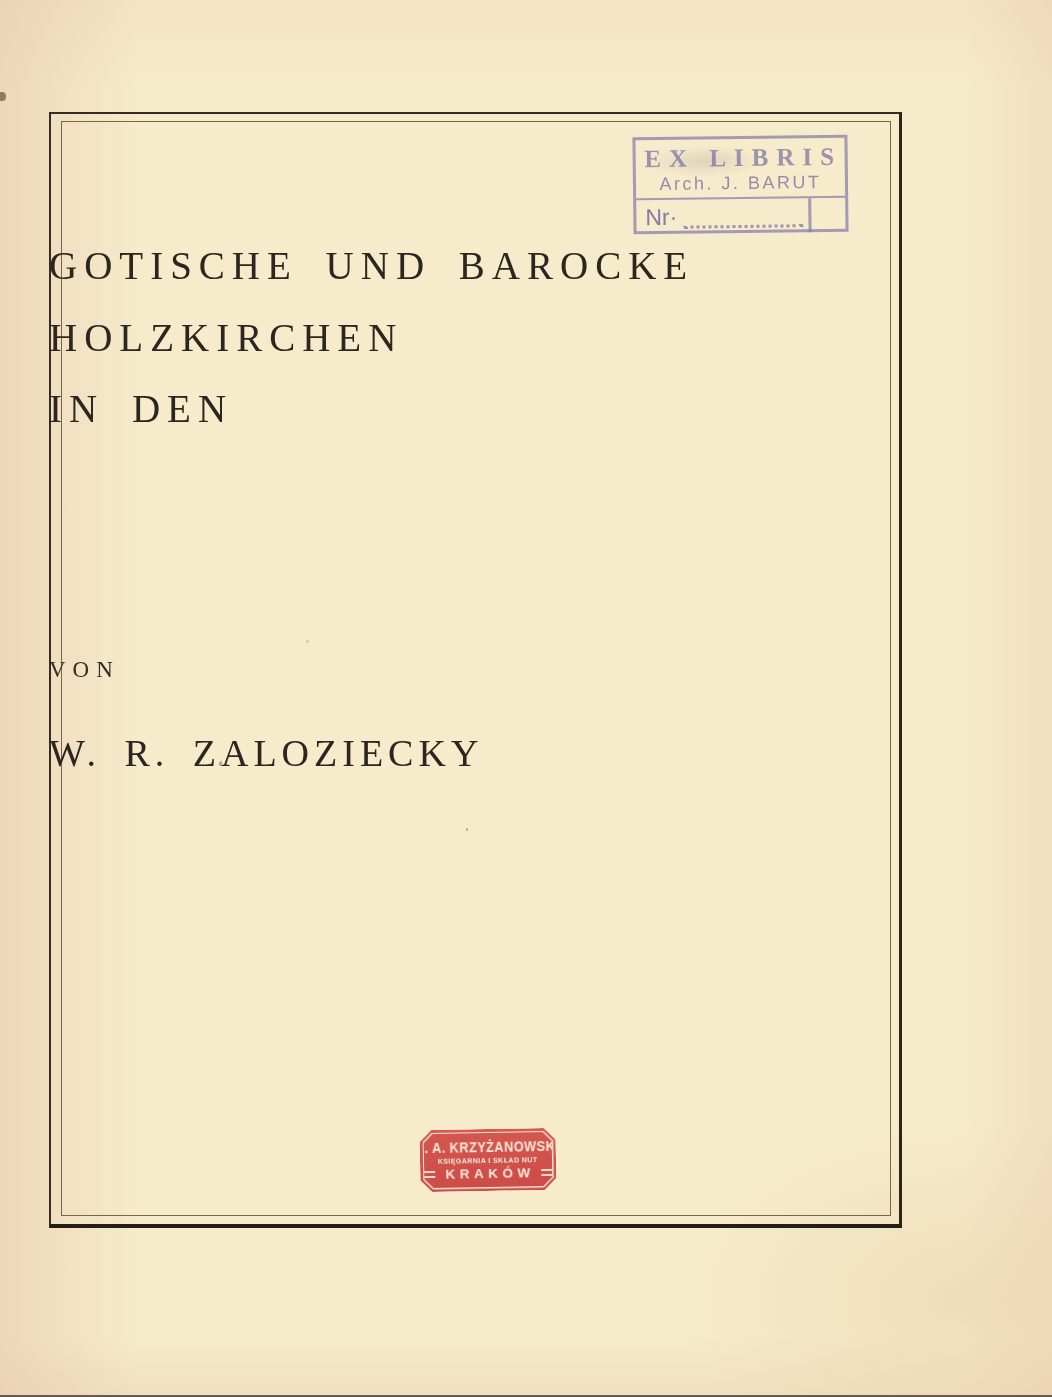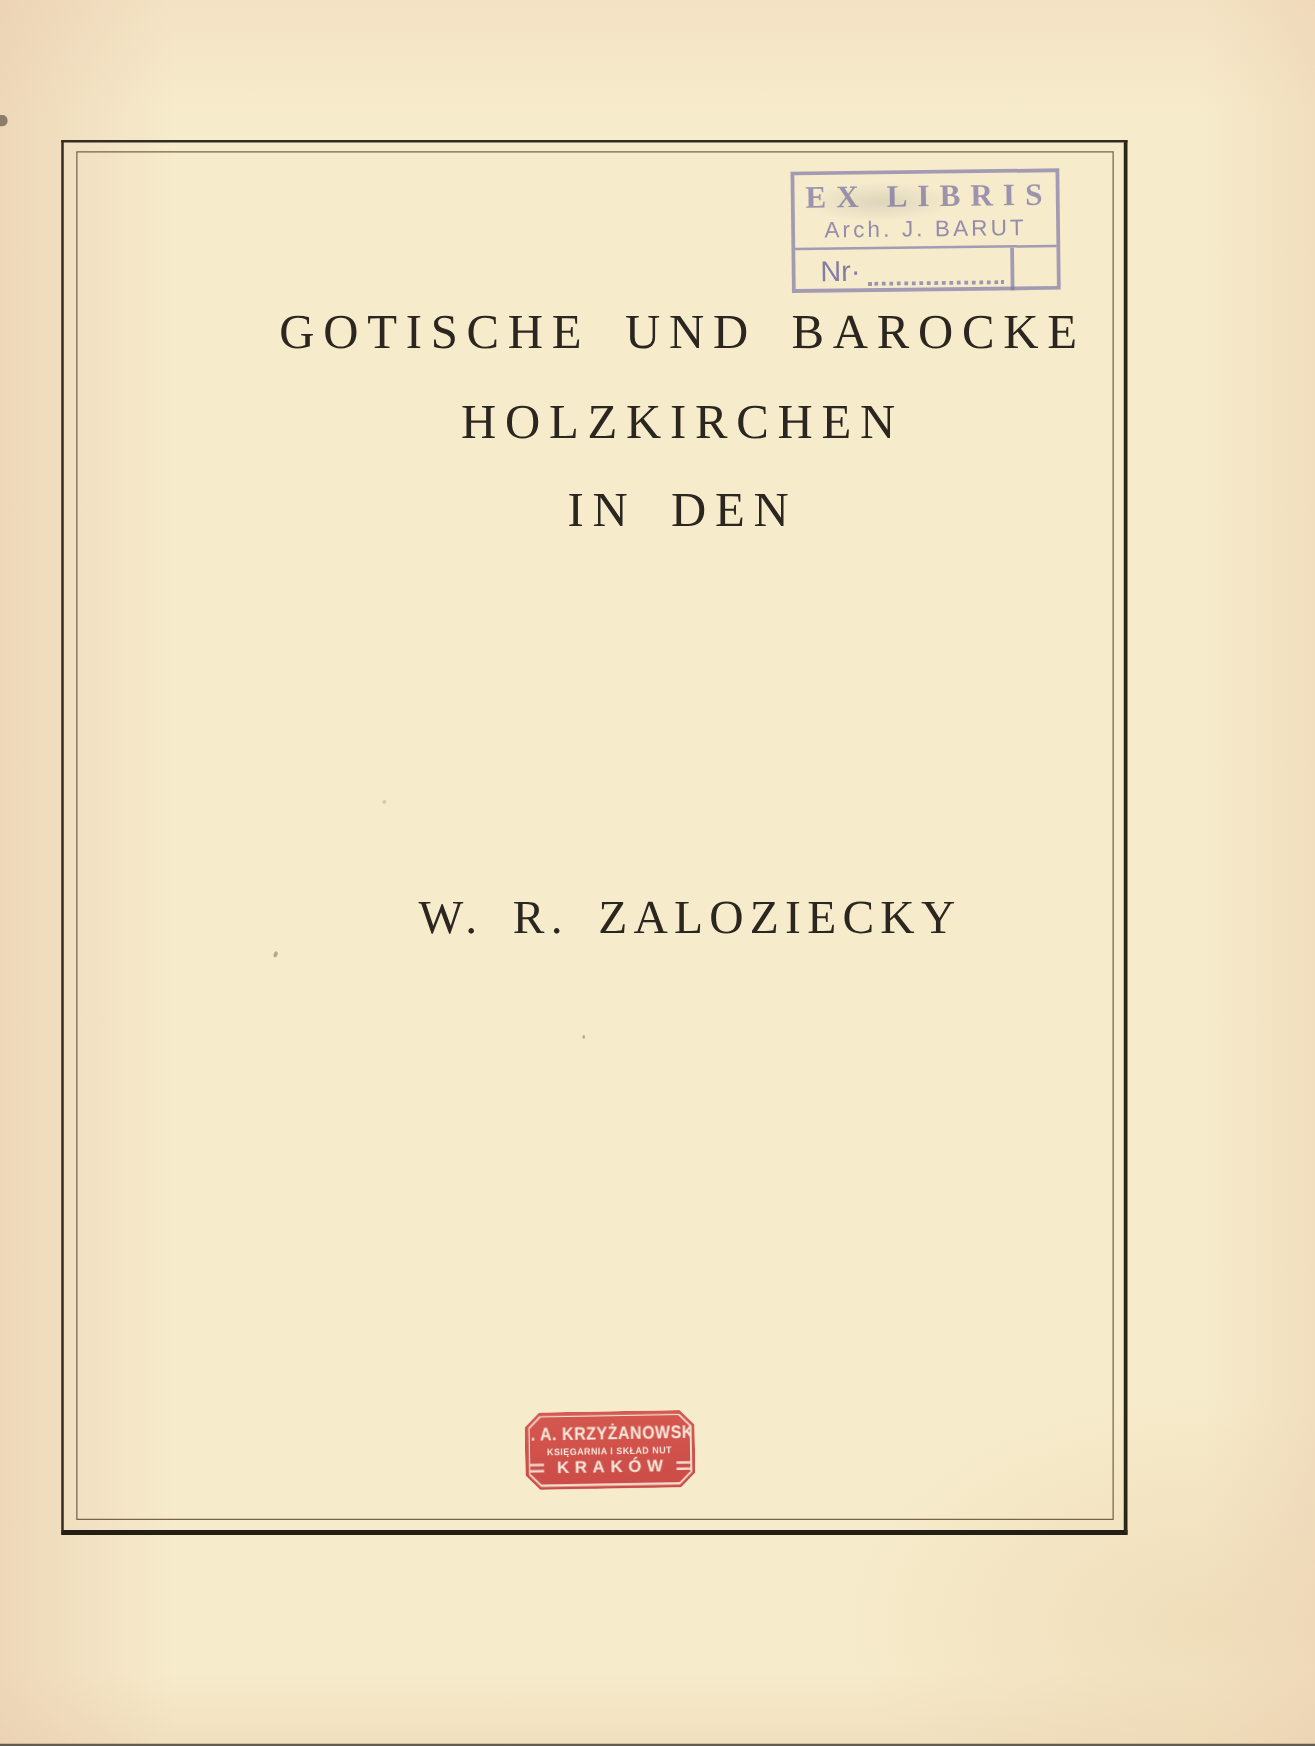--- a/index.html
+++ b/index.html
@@ -27,48 +27,48 @@
     position:absolute; left:49px; top:112px; width:853px; height:1116px;
     border-top:2px solid #332c22; border-left:2px solid #332c22;
     border-right:3px solid #2c2619; border-bottom:4px solid #241f15;
   }
   .frame-inner {
     position:absolute; left:10px; top:7px; right:8px; bottom:8px;
     border:1px solid #77654c;
   }
 
   .content { position:absolute; left:49px; top:0; width:994px; height:100%;
-    text-align:center; color:#2b261f;text-decoration:underline; }
+    text-align:left; color:#2b261f;text-decoration:underline; }
 
   .title-block { position:absolute; left:0; right:0; top:230px;
     font-size:39px; line-height:71.5px; letter-spacing:7px; word-spacing:11px;
     color:#2b261f; }
   .byline { position:absolute; left:0; right:0; top:657px;
     font-size:23px; letter-spacing:7px; color:#332d24; }
-  .author { position:absolute; left:0; right:0; top:712px;
-    font-size:38px; letter-spacing:5px; word-spacing:9px; color:#2b261f;margin-left:12px; }
+  .author { position:absolute; left:0; right:0; top:731px;
+    font-size:38px; letter-spacing:5px; word-spacing:9px; color:#2b261f; }
   .publisher { position:absolute; left:0; right:0; top:1051px;
     font-size:37px; letter-spacing:1px; word-spacing:4px; color:#2b261f; }
 
   
   .exlibris {
     position:absolute; left:633px; top:136px; width:215px; height:97px;
     border:3px solid rgba(128,120,168,.70);
     color:rgba(122,114,163,.92);
     transform:rotate(-0.7deg);
     text-align:center;
   }
   .xl-title { margin-top:5px; font-family:"Liberation Serif", serif; font-weight:700;
     font-size:25px; letter-spacing:8px; padding-left:6px; opacity:.78; }
   .xl-owner { font-family:"Liberation Sans", sans-serif; font-size:18px;
     letter-spacing:2.5px; margin-top:1px; opacity:.85; }
   .xl-divider { border-top:2.5px solid rgba(128,120,168,.70); margin-top:3px; }
   .xl-row { display:flex; align-items:stretch; height:34px; }
   .xl-nr { font-family:"Liberation Sans", sans-serif; font-size:23px;
-    padding-left:20px; align-self:center; }
+    padding-left:9px; align-self:center; }
   .xl-dots { flex:1; margin:0 5px 5px 6px; align-self:flex-end;
     border-bottom:3px dotted rgba(128,120,168,.75); height:10px; }
   .xl-cell { width:37px; border-left:3px solid rgba(128,120,168,.70); }
   .xl-smudge { position:absolute; left:8px; top:6px; width:120px; height:32px;
     background:radial-gradient(ellipse, rgba(95,95,110,.16), rgba(95,95,110,0) 70%);
     pointer-events:none; }
 
   
   .redstamp {
     position:absolute; left:420px; top:1129px; width:136px; height:62px;
@@ -115,20 +115,21 @@
     <div class="frame-inner"></div>
   </div>
 
   <div class="content">
     <div class="title-block">
       <div class="title-line">GOTISCHE UND BAROCKE</div>
       <div class="title-line">HOLZKIRCHEN</div>
       <div class="title-line">IN DEN</div>
     </div>
 
+    <div class="byline">VON</div>
 
     <div class="author">W. R. ZALOZIECKY</div>
 
   </div>
 
   <div class="exlibris">
     <div class="xl-title">EX LIBRIS</div>
     <div class="xl-owner">Arch. J. BARUT</div>
     <div class="xl-divider"></div>
     <div class="xl-row">

